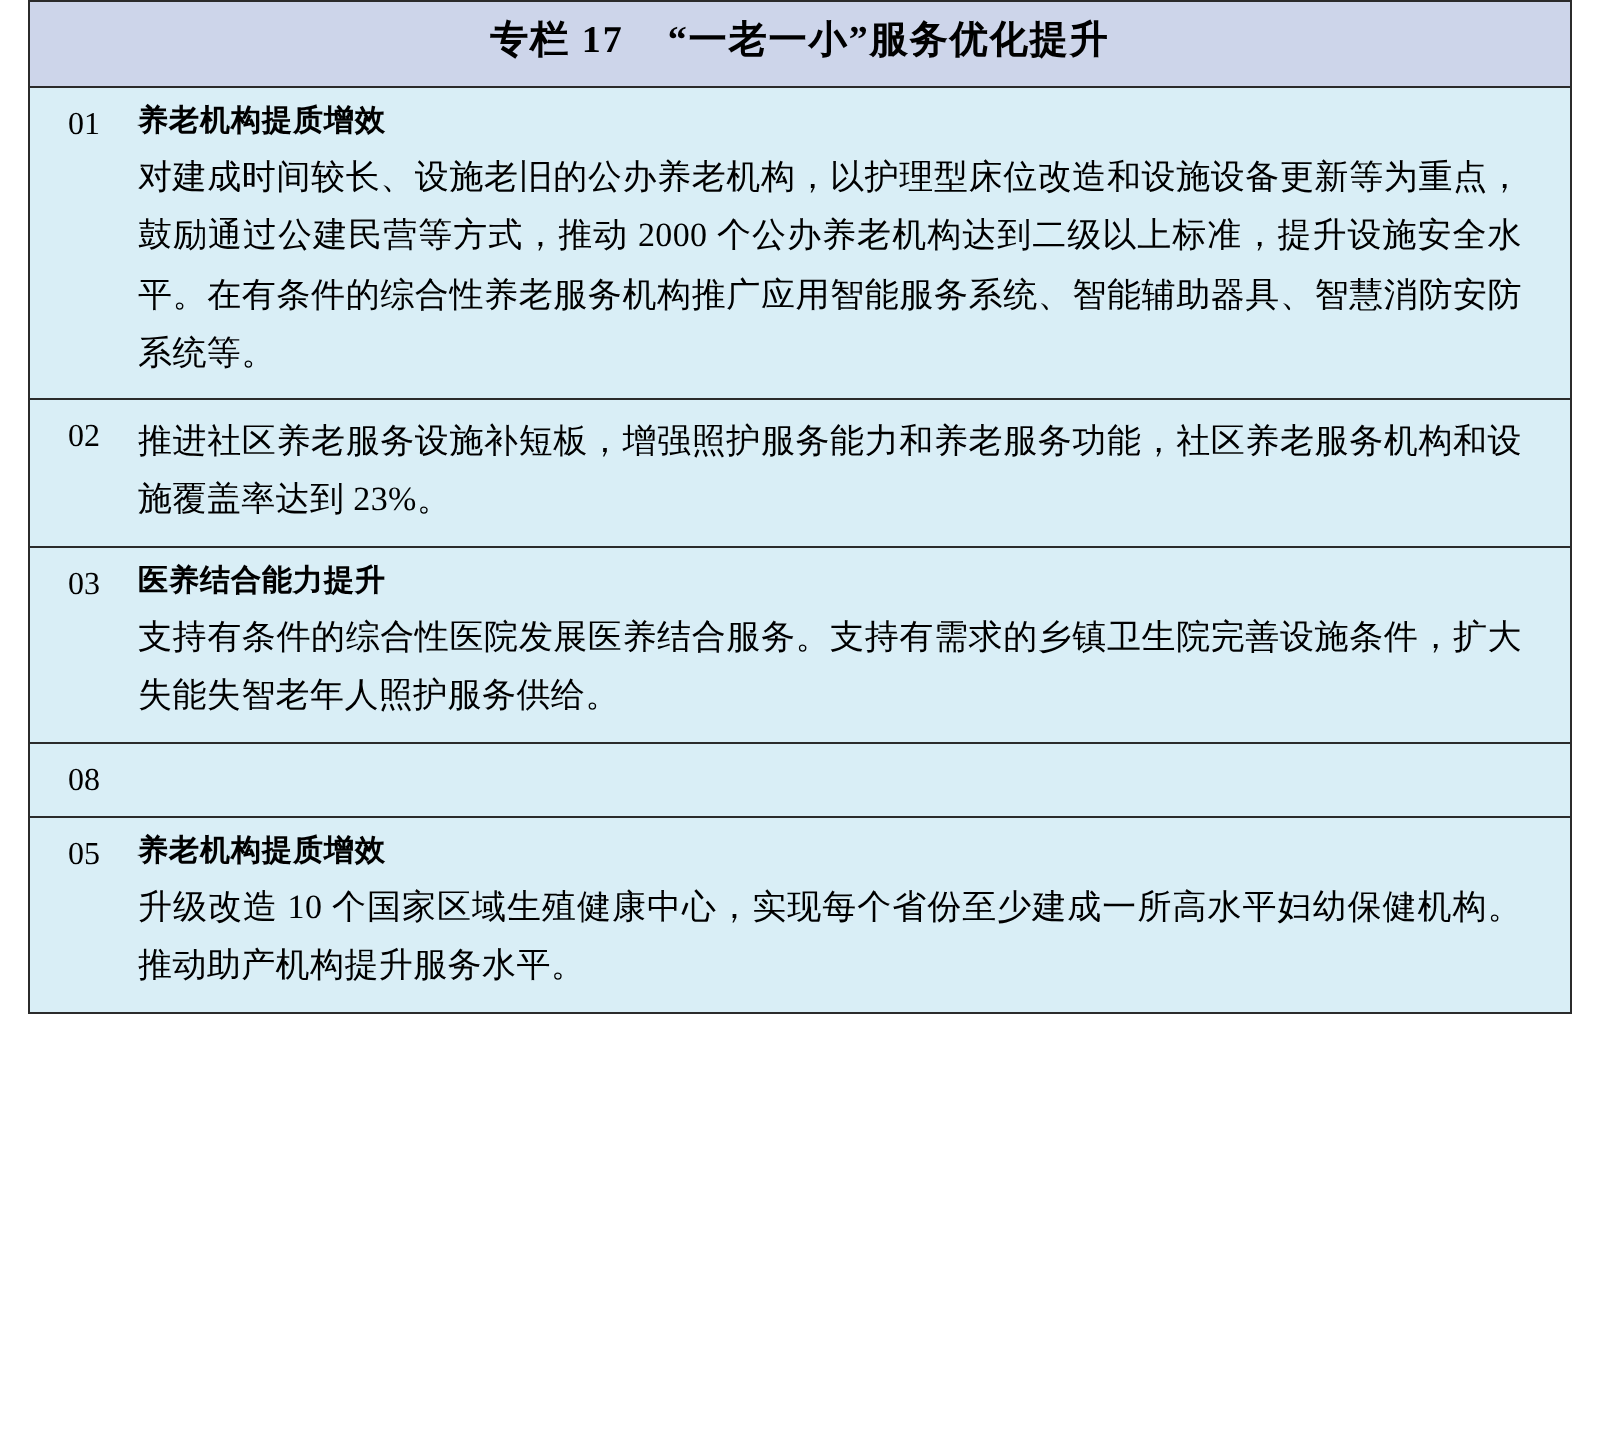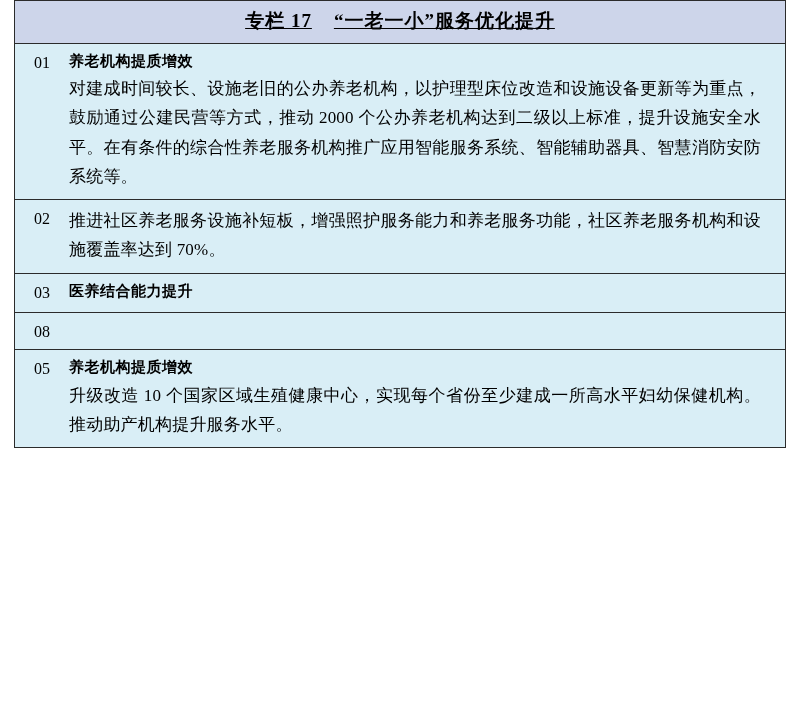--- a/index.html
+++ b/index.html
@@ -22,21 +22,20 @@
   }
   .box-title {
     background: #cdd5ea;
     text-align: center;
     font-size: 19px;
     font-weight: bold;
     letter-spacing: 1px;
     padding: 8px 0 9px 0;
     border-bottom: 1px solid #2b2b2b;
     line-height: 1.3;
-    text-decoration: underline;
   }
   .box-title .gap {
     display: inline-block;
     width: 22px;
   }
   .rows {
     background: #701a75;
   }
   .row {
     display: flex;
@@ -89,28 +88,29 @@
       <div class="row-num">01</div>
       <div class="row-body">
         <div class="row-heading">养老机构提质增效</div>
         <div class="row-text">对建成时间较长、设施老旧的公办养老机构，以护理型床位改造和设施设备更新等为重点，鼓励通过公建民营等方式，推动 2000 个公办养老机构达到二级以上标准，提升设施安全水平。在有条件的综合性养老服务机构推广应用智能服务系统、智能辅助器具、智慧消防安防系统等。</div>
       </div>
     </div>
 
     <div class="row">
       <div class="row-num">02</div>
       <div class="row-body">
-        <div class="row-text">推进社区养老服务设施补短板，增强照护服务能力和养老服务功能，社区养老服务机构和设施覆盖率达到 70%。</div>
+        <div class="row-text">推进社区养老服务设施补短板，增强照护服务能力和养老服务功能，社区养老服务机构和设施覆盖率达到 23%。</div>
       </div>
     </div>
 
     <div class="row">
       <div class="row-num">03</div>
       <div class="row-body">
         <div class="row-heading">医养结合能力提升</div>
+        <div class="row-text">支持有条件的综合性医院发展医养结合服务。支持有需求的乡镇卫生院完善设施条件，扩大失能失智老年人照护服务供给。</div>
       </div>
     </div>
 
     <div class="row">
       <div class="row-num">08</div>
     </div>
 
     <div class="row">
       <div class="row-num">05</div>
       <div class="row-body">

